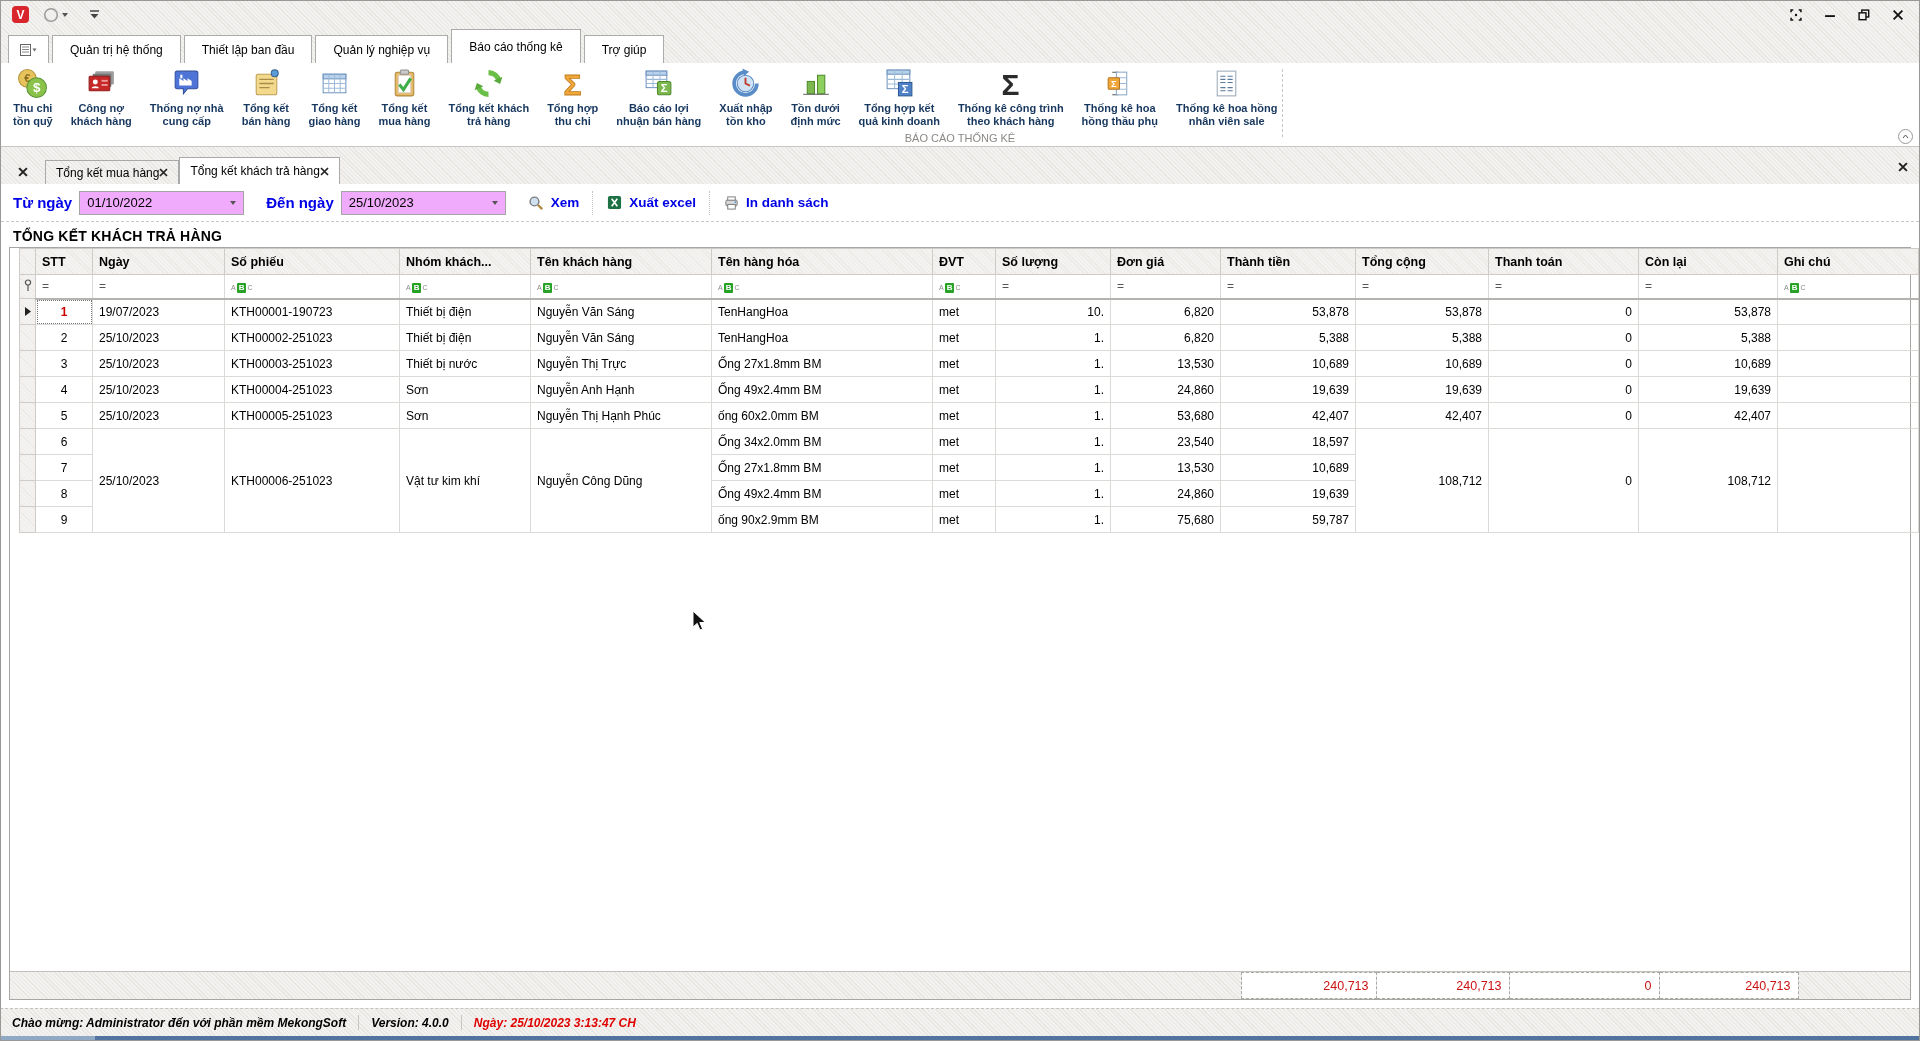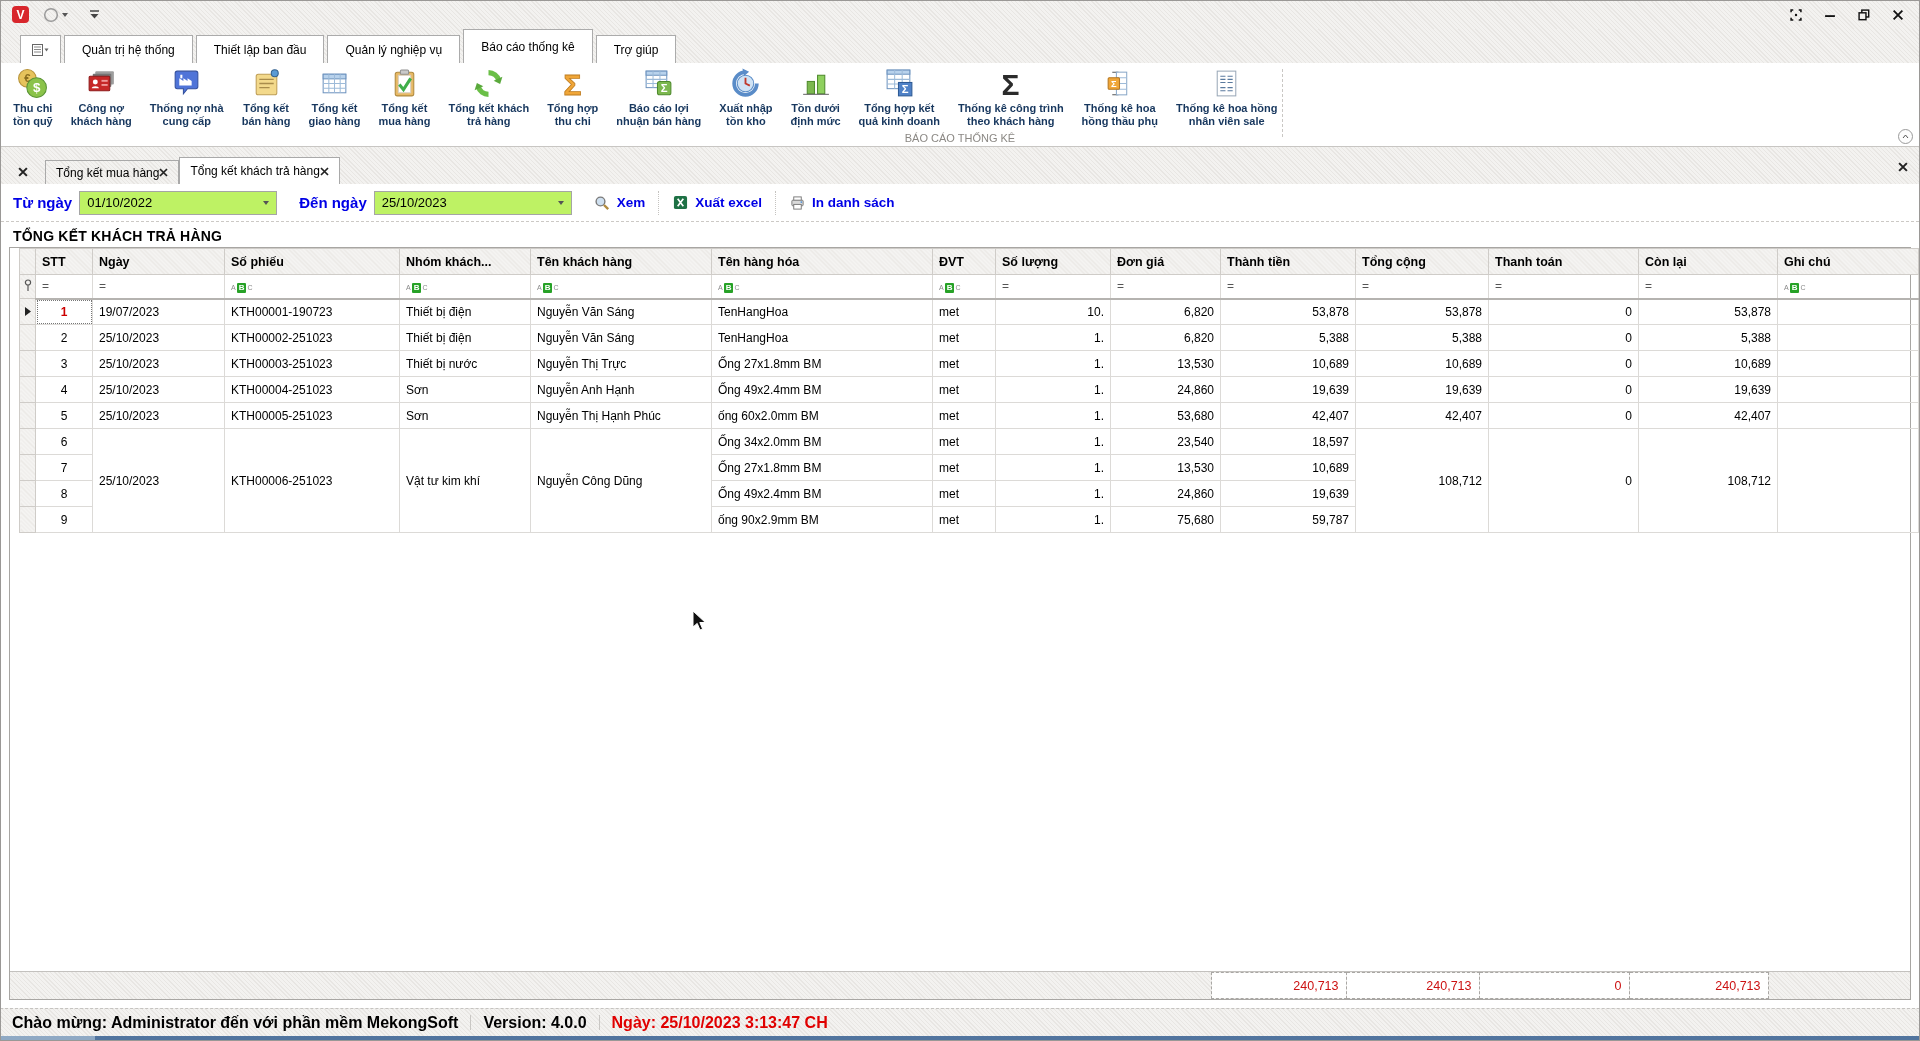--- a/index.html
+++ b/index.html
@@ -15,21 +15,21 @@
   .logo{width:17px;height:17px;border-radius:4px;background:#d8262c;color:#fff;font-weight:bold;
         font-size:12px;display:flex;align-items:center;justify-content:center;}
   .qa{display:flex;align-items:center;margin-left:14px;gap:3px;}
   .caret-down{width:0;height:0;border-left:3.5px solid transparent;border-right:3.5px solid transparent;border-top:4px solid #555;}
   .qa2{margin-left:22px;}
   .title-center{position:absolute;left:0;right:0;text-align:center;font-weight:bold;font-size:13px;pointer-events:none;}
   .win-controls{margin-left:auto;display:flex;gap:22px;align-items:center;z-index:2;padding-right:4px;}
   .win-controls span{display:flex;align-items:center;}
 
   
-  .menubar{height:34px;display:flex;align-items:flex-end;padding-left:20px;gap:3px;}
+  .menubar{height:34px;display:flex;align-items:flex-end;padding-left:8px;gap:3px;}
   .menu-tab{background:#fff;border:1px solid #ababab;border-bottom:none;padding:0 17px;height:27px;
             display:flex;align-items:center;font-size:12px;white-space:nowrap;}
   .menu-tab.icon-tab{padding:0 11px;}
   .menu-tab.active{height:33px;z-index:2;font-size:12px;}
 
   
   .ribbon{background:#fff;border-bottom:1px solid #c8c6c3;position:relative;height:83px;}
   .ribbon-row{display:flex;align-items:flex-start;padding:3px 0 0 4px;height:64px;}
   .rb{display:flex;flex-direction:column;align-items:center;padding:1px 9px;gap:2px;cursor:default;}
   .rb .ic{width:33px;height:33px;display:flex;align-items:center;justify-content:center;}
@@ -44,21 +44,21 @@
   .closeall{width:26px;height:24px;display:flex;align-items:center;justify-content:center;margin-right:9px;}
   .doc-tab{border:1px solid #a9a9a9;border-bottom:none;padding:0 10px;height:23px;display:flex;align-items:center;
            font-size:12px;white-space:nowrap;}
   .doc-tab.active{background:#fff;height:26px;z-index:2;}
   .tabstrip-close{position:absolute;right:12px;bottom:9px;}
 
   
   .content{position:absolute;top:184px;left:1px;right:1px;bottom:33px;background:#fff;}
   .filterbar{height:37px;display:flex;align-items:center;padding:0 12px;border-bottom:1px dashed #ccc9c5;}
   .flabel{color:#0000e6;font-weight:bold;font-size:15px;margin-right:7px;}
-  .combo{width:198px;height:24px;border:1px solid #a5a5a5;display:flex;align-items:center;background:#bef264;
+  .combo{width:165px;height:24px;border:1px solid #a5a5a5;display:flex;align-items:center;background:#f0abfc;
          font-size:13px;padding:0 7px;justify-content:space-between;margin-right:22px;box-sizing:border-box;}
   .vsep{width:1px;height:24px;border-left:1px dotted #c5c3c0;margin:0 13px;}
   .linkbtn{display:flex;align-items:center;gap:7px;color:#0000e6;font-weight:bold;font-size:13.5px;cursor:default;}
   .report-title{font-weight:bold;font-size:14px;padding:6px 12px 0;height:20px;letter-spacing:.2px;}
 
   .grid-zone{position:absolute;top:63px;left:8px;right:8px;bottom:8px;border:1px solid #a8a6a3;background:#fff;}
   table.grid{border-collapse:collapse;table-layout:fixed;width:100%;margin-left:9px;}
   table.grid td,table.grid th{white-space:nowrap;overflow:hidden;box-sizing:border-box;}
   th.gh{border:1px solid #cfccc8;font-weight:bold;text-align:left;padding:0 6px;height:26px;font-size:12.5px;
         background:repeating-linear-gradient(45deg,#f5f4f2 0px,#f5f4f2 2px,#eae8e5 2px,#eae8e5 3px);}
@@ -67,29 +67,29 @@
   td.num{text-align:right;}
   td.ctr{text-align:center;}
   td.ind,th.ind{background:repeating-linear-gradient(45deg,#f5f4f2 0px,#f5f4f2 2px,#eae8e5 2px,#eae8e5 3px);
         border:1px solid #cfccc8;padding:0;text-align:center;}
   td.selcell{color:#cc0000;font-weight:bold;outline:1px dotted #777;outline-offset:-2px;}
   .eq{font-size:12px;color:#555;}
   .abc{display:inline-flex;align-items:center;line-height:1;}
   .abc i{font-style:normal;font-size:7px;color:#888;}
   .abc b{font-size:8px;color:#fff;background:#27a227;padding:1px 2px;margin:0 1px;border-radius:1px;}
   .gfoot{position:absolute;left:0;right:0;bottom:0;height:27px;border-top:1px solid #c3c1be;
-         background:repeating-linear-gradient(45deg,#f3f2f0 0px,#f3f2f0 2px,#e8e6e3 2px,#e8e6e3 3px);}
+         background:repeating-linear-gradient(45deg,#f3f2f0 0px,#f3f2f0 2px,#e8e6e3 2px,#e8e6e3 3px);padding-left:30px;}
   .gfoot table{border-collapse:collapse;table-layout:fixed;width:100%;height:27px;}
   .gfoot td{box-sizing:border-box;white-space:nowrap;overflow:hidden;}
   td.fc{background:#fff;border:1px dashed #a9a7a4;color:#cc1111;text-align:right;padding:0 7px;font-size:12.5px;}
   td.fe{border:none;}
 
   
   .statusbar{position:absolute;left:0;right:0;bottom:5px;height:28px;display:flex;align-items:center;
-             padding:0 12px;border-top:1px dashed #c5c3c0;font-weight:bold;font-size:16px;box-sizing:border-box;}
+             padding:0 12px;border-top:1px dashed #c5c3c0;font-weight:bold;font-size:12px;box-sizing:border-box;font-style:italic;}
   .sb-sep{width:1px;height:15px;background:#c9c7c4;margin:0 12px;}
   .sb-date{color:#e00000;}
   .sb-right{margin-left:auto;border-left:1px dashed #b5b3b0;padding-left:14px;height:100%;display:flex;align-items:center;}
   .taskbar-sliver{position:absolute;left:0;right:0;bottom:0;height:5px;
                   background:linear-gradient(90deg,#8fa9c4 0 95px,#51749e 95px 100%);}
   .cursor{position:absolute;left:692px;top:610px;z-index:60;pointer-events:none;}
 </style>
 </head>
 <body>
 

